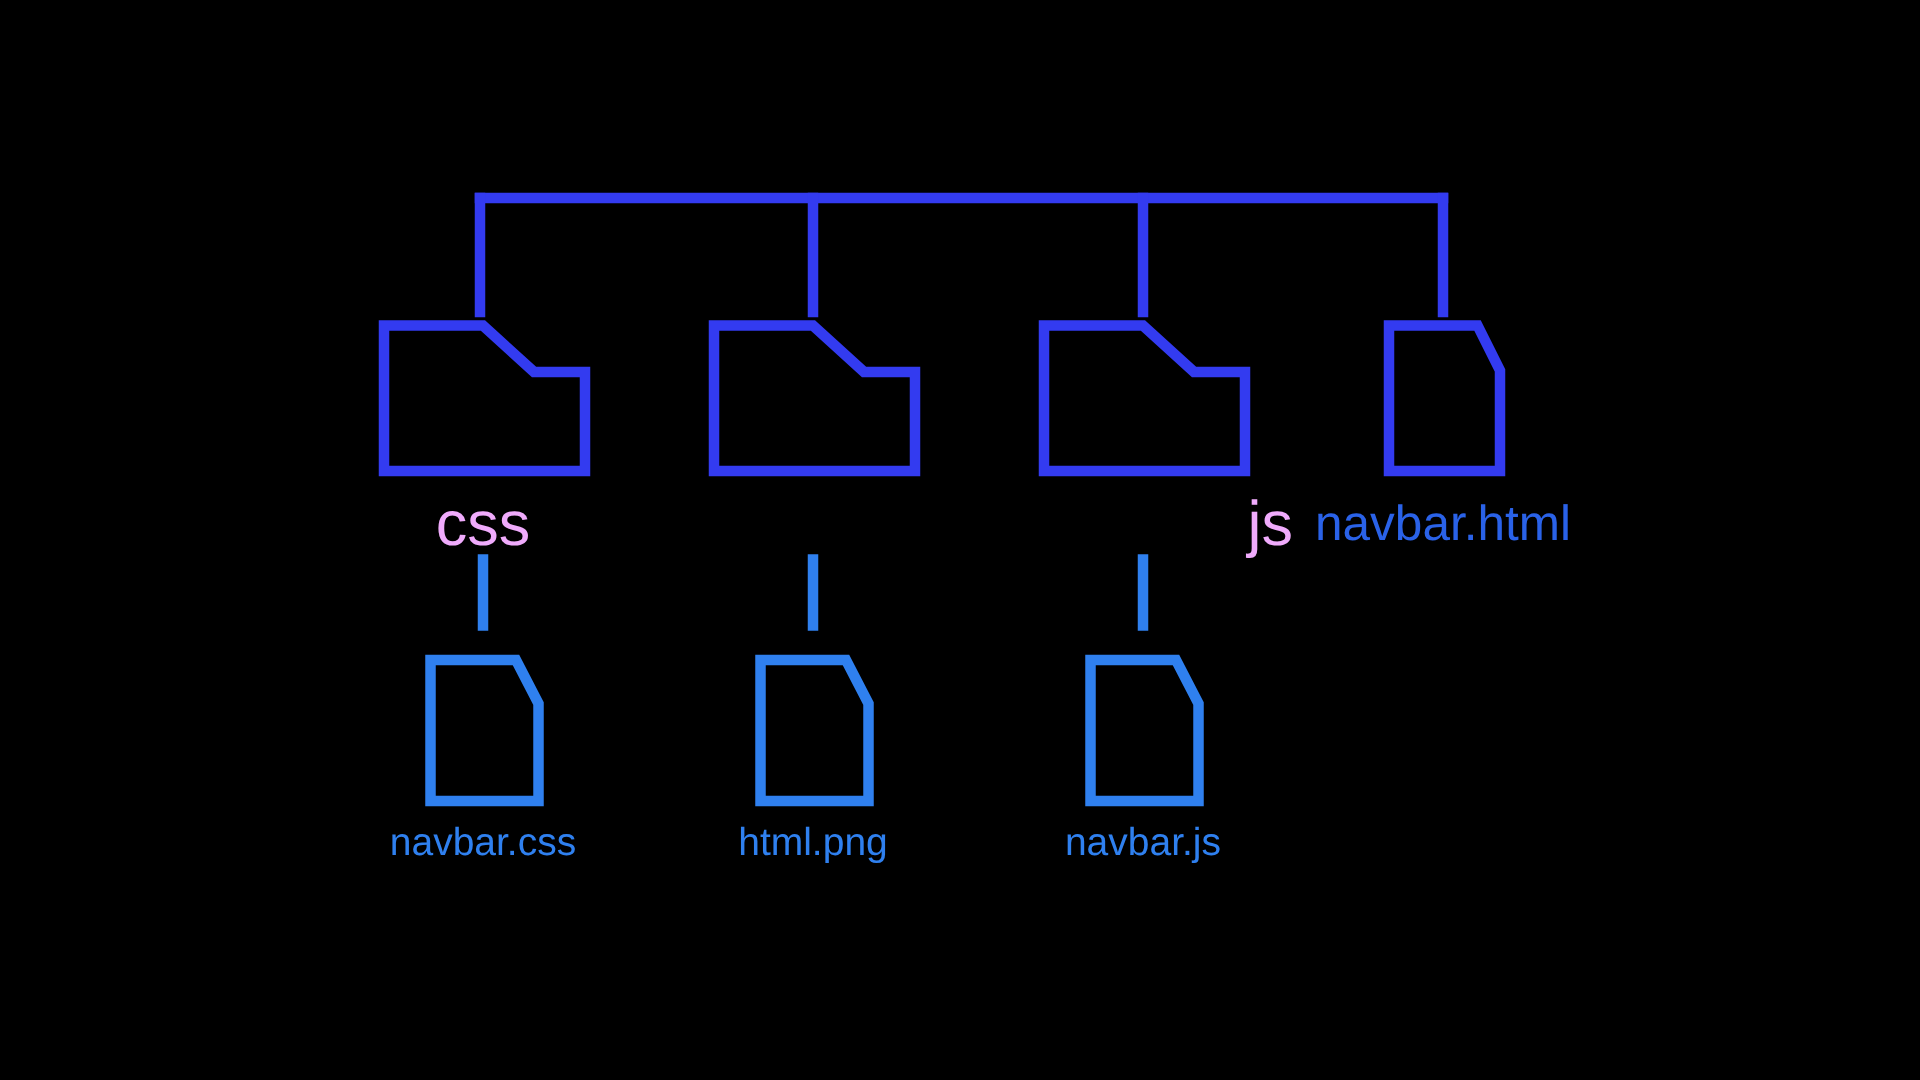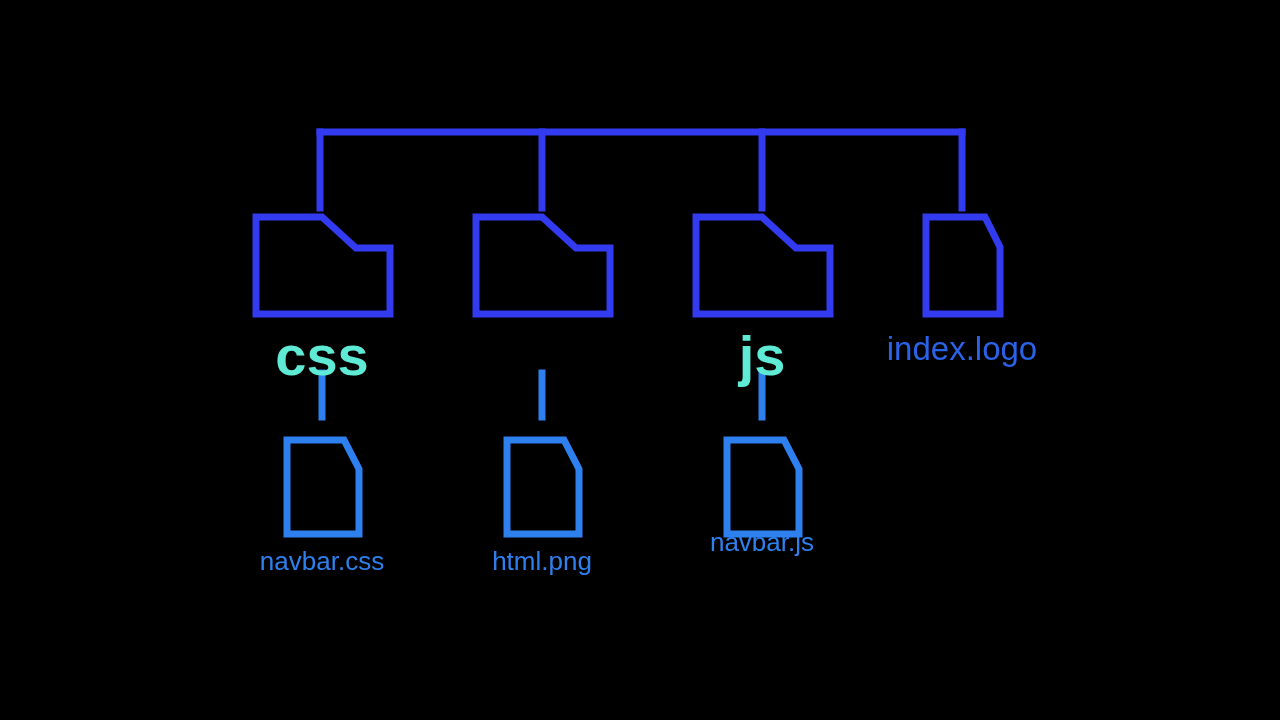--- a/index.html
+++ b/index.html
@@ -29,23 +29,22 @@
     display: block;
   }
   .node-label {
     position: absolute;
     text-align: center;
     white-space: nowrap;
     line-height: 1;
     user-select: none;
   }
   .label-dir {
-    font-size: 56px;
-    color: #5eead4;
-    font-weight: bold;
+    font-size: 42px;
+    color: #f0abfc;
   }
   .label-file-top {
     font-size: 33px;
     color: #2a62e8;
   }
   .label-file-leaf {
     font-size: 26px;
     color: #2f80ef;
   }
 </style>
@@ -83,23 +82,23 @@
     <g fill="none" stroke="#2f80ef" stroke-width="7" stroke-linecap="square" stroke-linejoin="miter">
       <path d="M 287 534 L 287 440 L 344 440 L 359 469 L 359 534 Z"></path>
       <path d="M 507 534 L 507 440 L 564 440 L 579 469 L 579 534 Z"></path>
       <path d="M 727 534 L 727 440 L 784 440 L 799 469 L 799 534 Z"></path>
     </g>
   </svg>
 
   <div class="node-label label-dir" style="left:222px; top:328px; width:200px;">css</div>
 
 
-  <div class="node-label label-dir" style="left:662px; top:328px; width:200px;">js</div>
+  <div class="node-label label-dir" style="left:662px; top:328px; width:200px;text-align:right;">js</div>
 
-  <div class="node-label label-file-top" style="left:822px; top:332px; width:280px;">index.logo</div>
+  <div class="node-label label-file-top" style="left:822px; top:332px; width:280px;">navbar.html</div>
 
   <div class="node-label label-file-leaf" style="left:192px; top:548px; width:260px;">navbar.css</div>
 
   <div class="node-label label-file-leaf" style="left:412px; top:548px; width:260px;">html.png</div>
 
-  <div class="node-label label-file-leaf" style="left:632px; top:529px; width:260px;">navbar.js</div>
+  <div class="node-label label-file-leaf" style="left:632px; top:548px; width:260px;">navbar.js</div>
 
 </div>
 
 </body></html>

